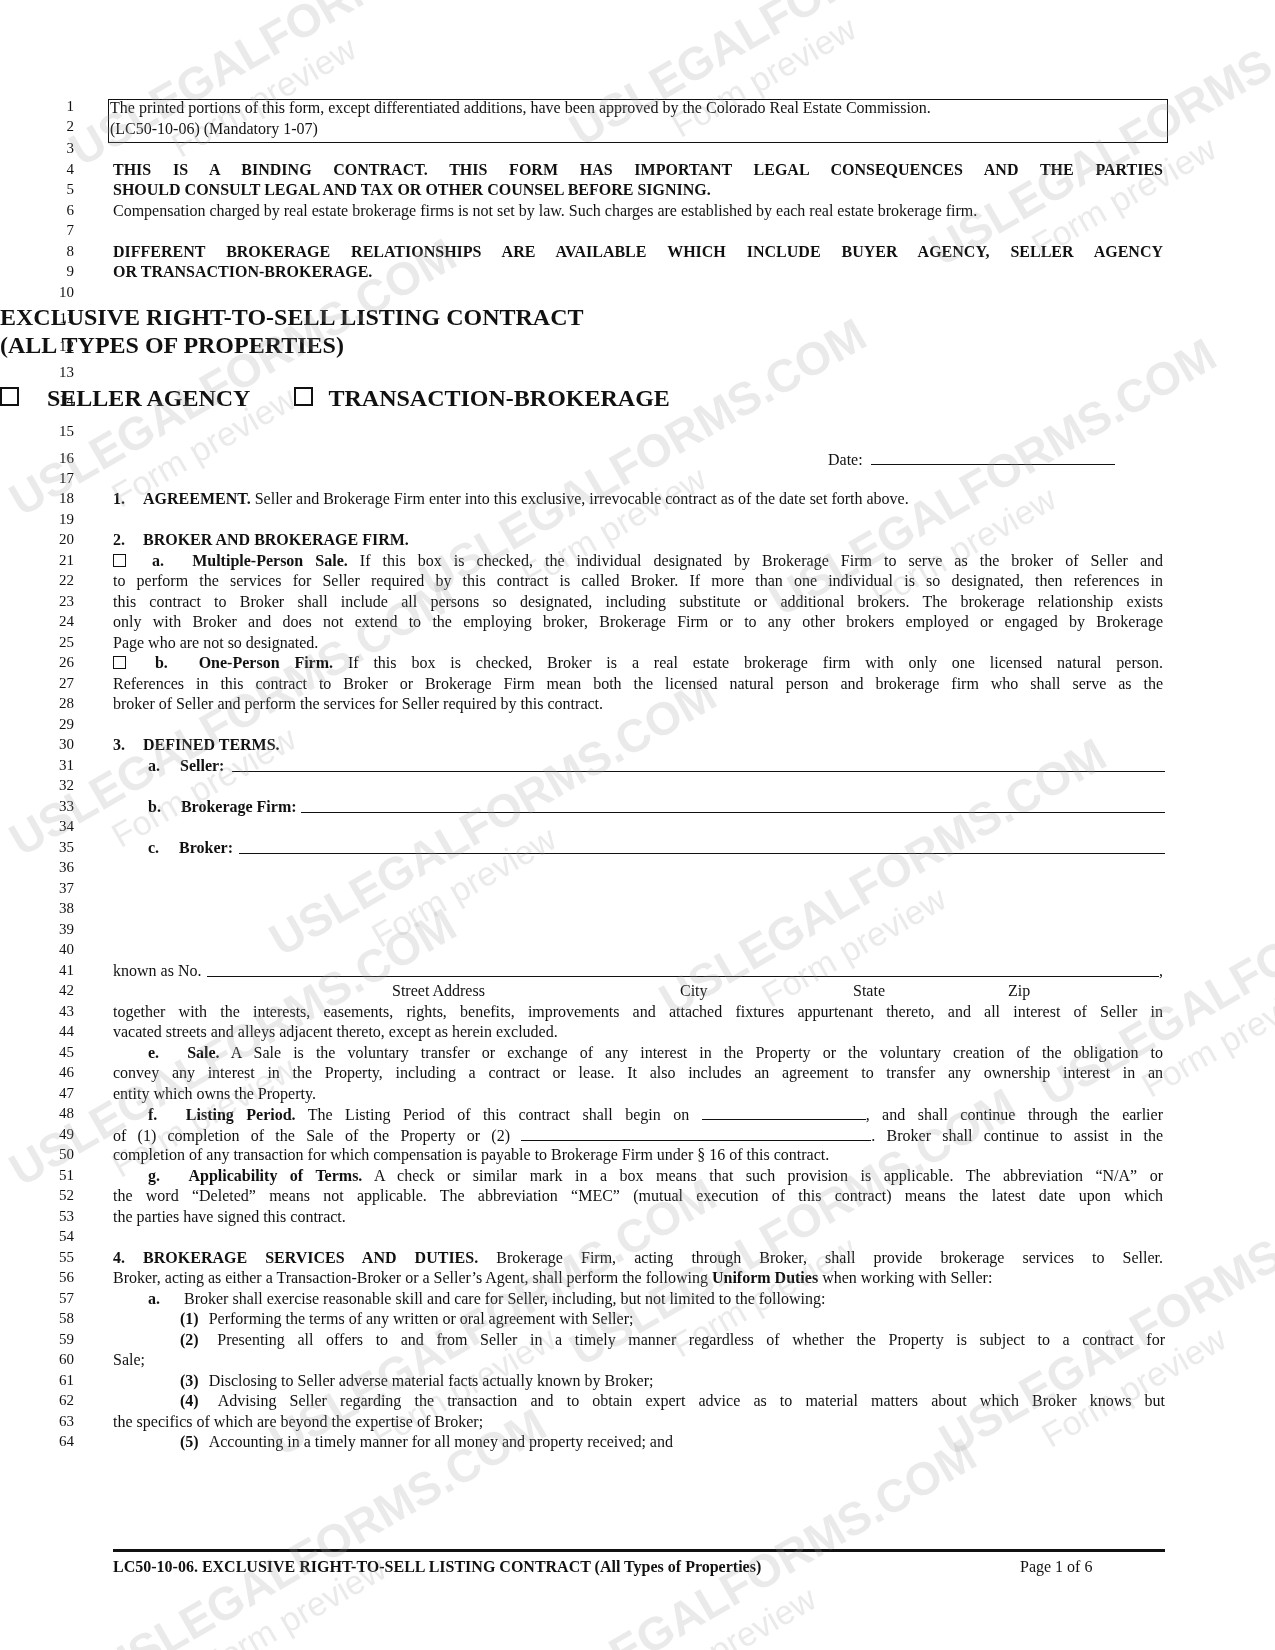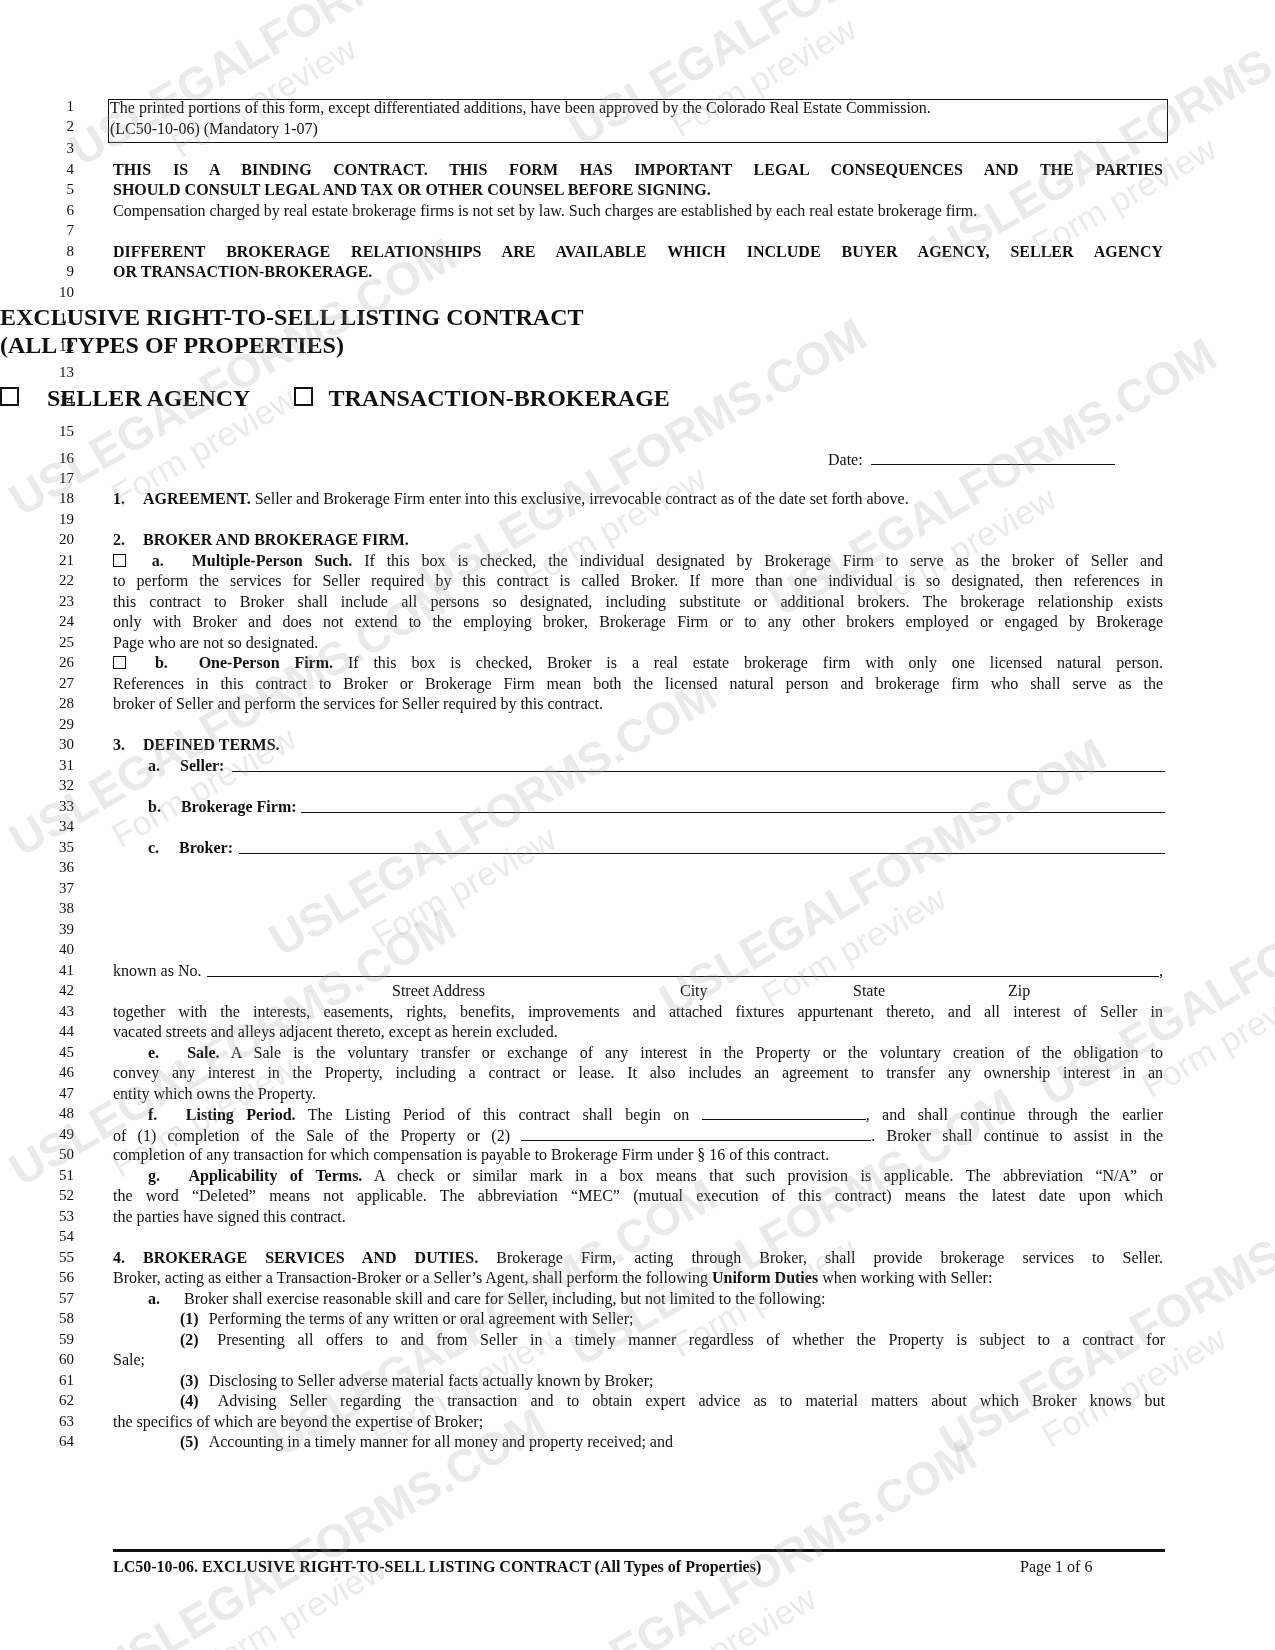--- a/index.html
+++ b/index.html
@@ -126,21 +126,21 @@
     <span class="b" style="margin-left:14px;">AGREEMENT.</span><span> Seller and Brokerage Firm enter into this exclusive, irrevocable contract as of the date set forth above.</span>
   </div>
 
   <div class="row" style="top:529px;">
     <span class="b">2.</span>
     <span class="b" style="margin-left:14px;">BROKER AND BROKERAGE FIRM.</span>
   </div>
   <div class="row just" style="top:550px;">
     <span class="box"></span>
     <span class="b" style="margin-left:14px;">a.</span>
-    <span class="b" style="margin-left:16px;">Multiple-Person Such.</span><span> If this box is checked, the individual designated by Brokerage Firm to serve as the broker of Seller and</span>
+    <span class="b" style="margin-left:16px;">Multiple-Person Sale.</span><span> If this box is checked, the individual designated by Brokerage Firm to serve as the broker of Seller and</span>
   </div>
   <div class="row just" style="top:570px;">to perform the services for Seller required by this contract is called Broker.  If more than one individual is so designated, then references in</div>
   <div class="row just" style="top:591px;">this contract to Broker shall include all persons so designated, including substitute or additional brokers.  The brokerage relationship exists</div>
   <div class="row just" style="top:611px;">only with Broker and does not extend to the employing broker, Brokerage Firm or to any other brokers employed or engaged by Brokerage</div>
   <div class="row" style="top:632px;">Page who are not so designated.</div>
   <div class="row just" style="top:652px;">
     <span class="box"></span>
     <span class="b" style="margin-left:14px;">b.</span>
     <span class="b" style="margin-left:16px;">One-Person Firm.</span><span>  If this box is checked, Broker is a real estate brokerage firm with only one licensed natural person.</span>
   </div>

